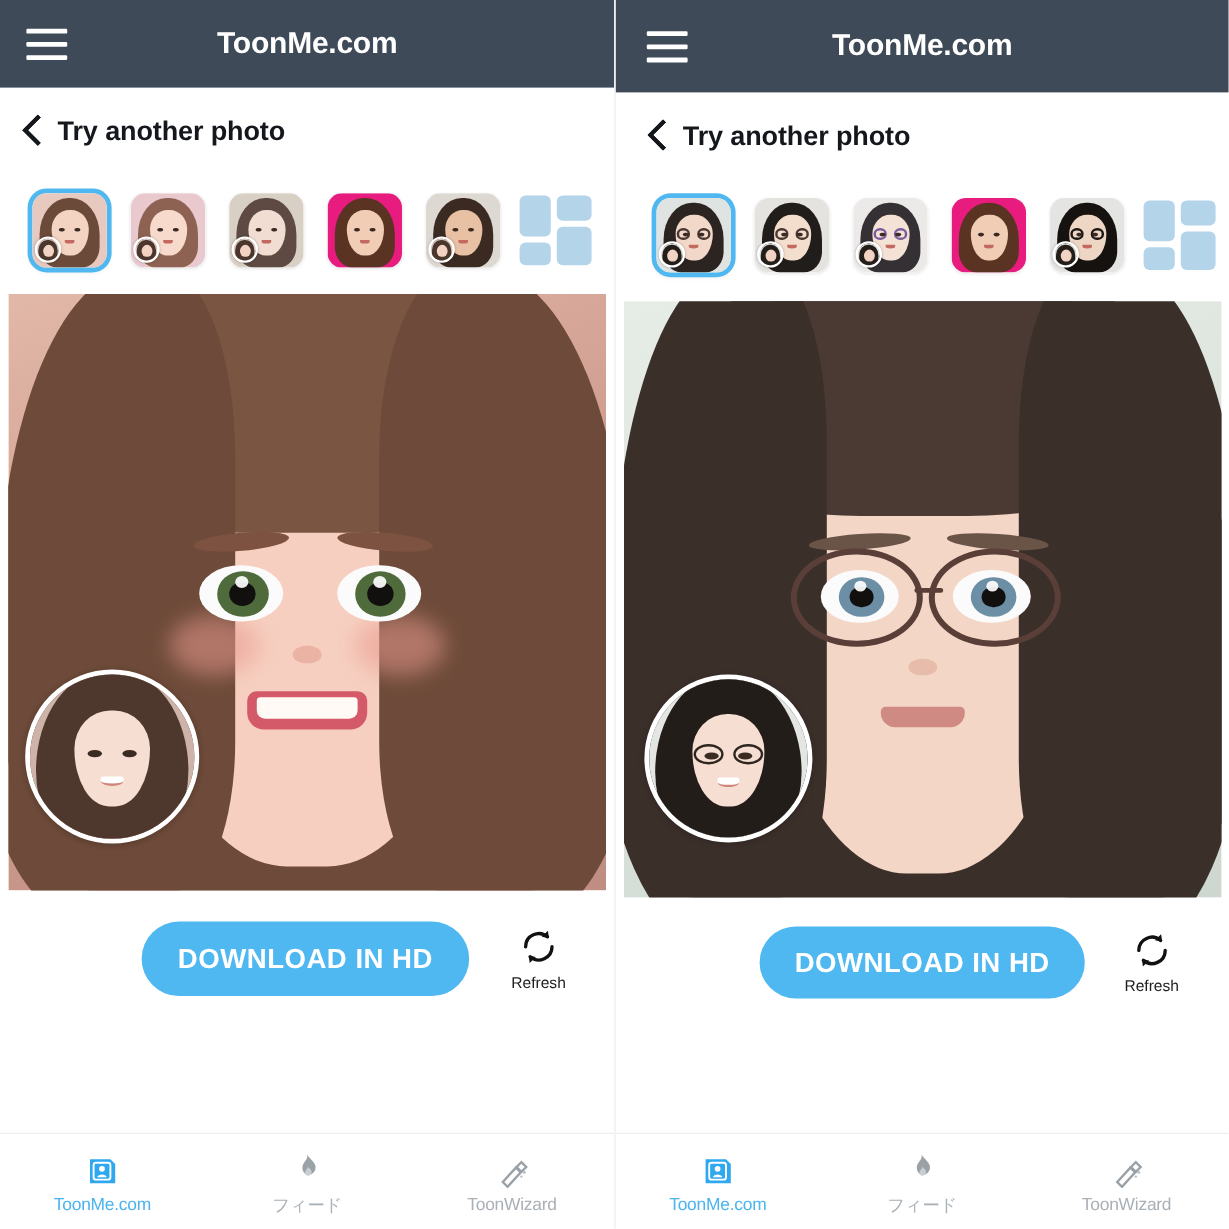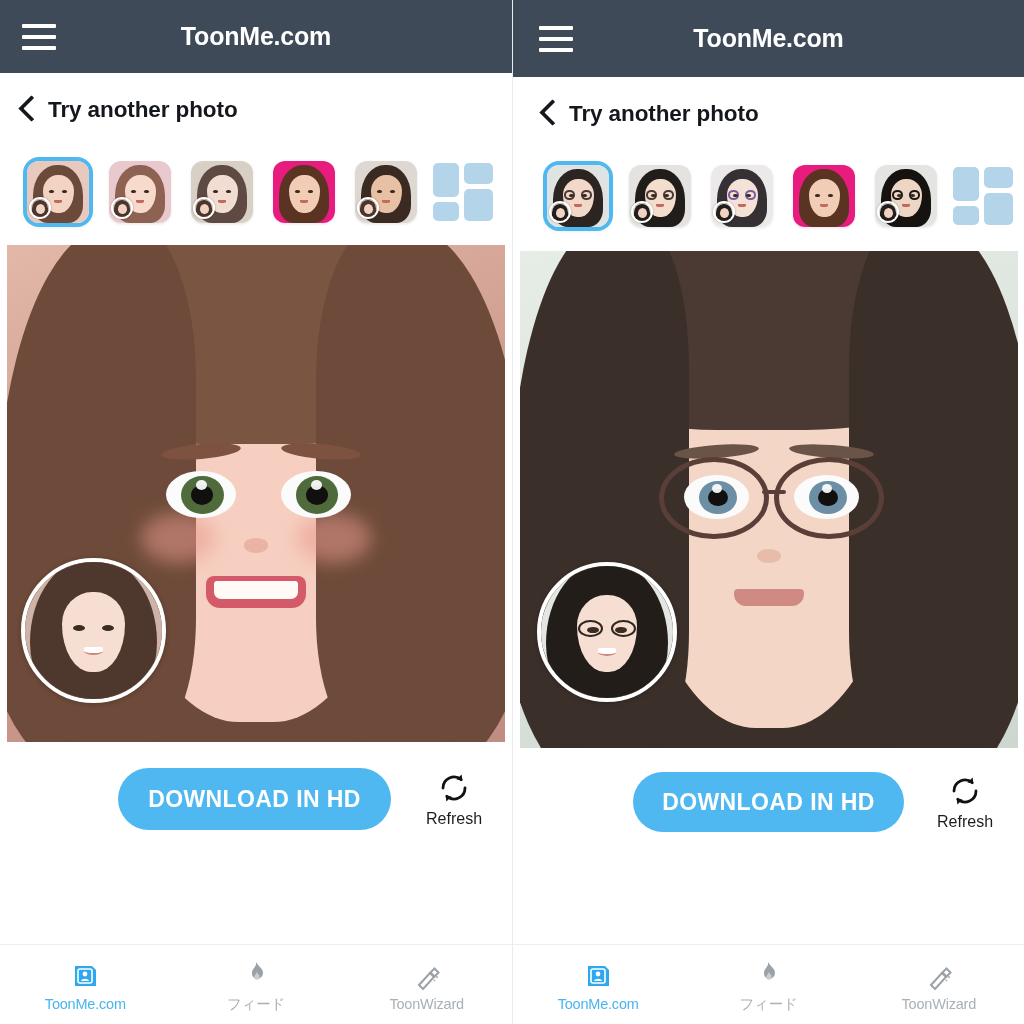--- a/index.html
+++ b/index.html
@@ -136,21 +136,21 @@
 
   .dl-btn { width:273px; height:62px; border-radius:31px; background:#4fb8f0;
             color:#ffffff; font-size:23px; font-weight:bold; letter-spacing:.4px;
             display:flex; align-items:center; justify-content:center;
             border:none; cursor:pointer; font-family:"Liberation Sans", sans-serif; }
   .panel.right .dl-btn { width:271px; height:60px; }
 
   .refresh { display:flex; flex-direction:column; align-items:center;
              gap:5px; cursor:pointer; }
   .refresh svg { display:block; }
-  .refresh-label { font-size:16px; color:#1d1d1d; }
+  .refresh-label { font-size:13px; color:#1d1d1d; }
 
   
   .tabbar { margin-top:auto; height:80px; border-top:1px solid #eceff1;
             display:flex; align-items:center; background:#ffffff; }
   .tab { flex:1; display:flex; flex-direction:column; align-items:center;
          gap:6px; cursor:pointer; padding-top:4px; }
   .tab-label { font-size:14.5px; color:#a9b0b6; letter-spacing:-.2px; }
   .tab.active .tab-label { color:#49b4ef; }
   .tab-ico { height:29px; display:flex; align-items:center; justify-content:center; }
 </style>

